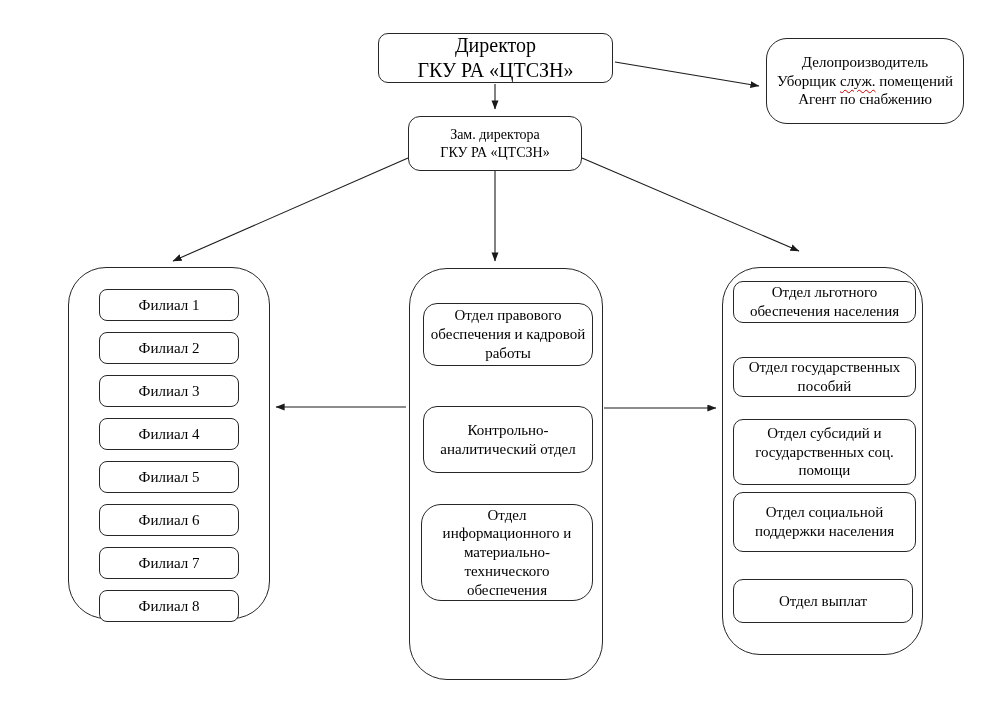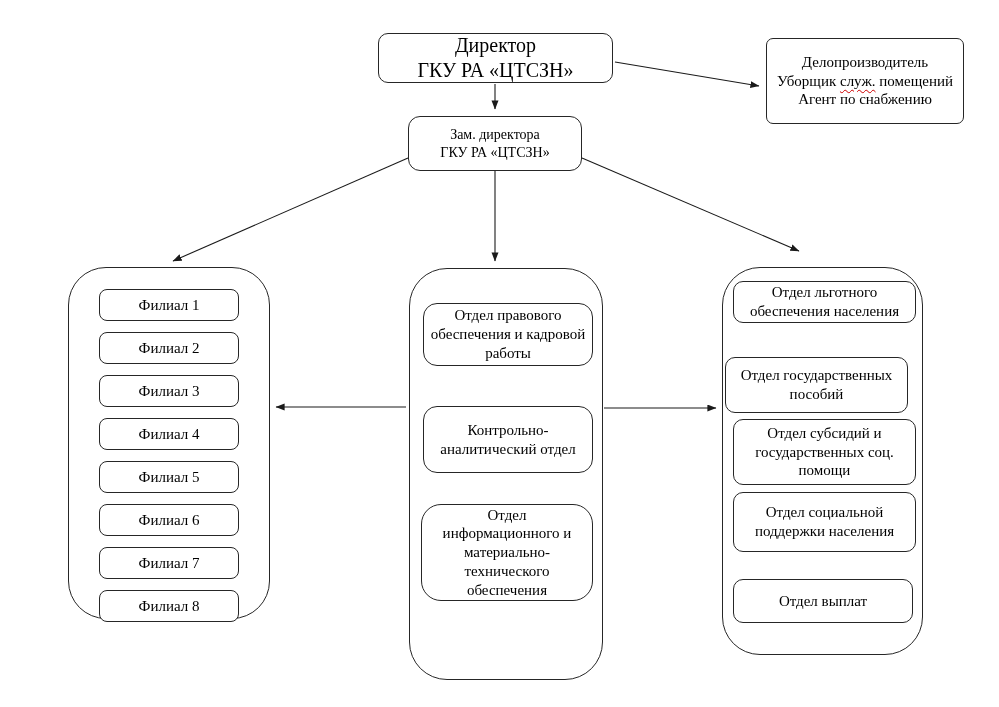--- a/index.html
+++ b/index.html
@@ -14,34 +14,34 @@
     border:1.2px solid #262626; display:flex; align-items:center; justify-content:center;
     text-align:center; z-index:2; line-height:1.25; font-size:15px;
   }
   .pre { white-space:pre-wrap; }
   .group {
     position:absolute; box-sizing:border-box; background:#ffffff;
     border:1.6px solid #262626; border-radius:38px; z-index:2;
   }
   .group .node { z-index:3; }
   .director   { left:378px; top:33px;  width:235px; height:50px; border-radius:10px; font-size:20px; }
-  .staff      { left:766px; top:38px;  width:198px; height:86px; border-radius:7px; line-height:1.25;font-family:Liberation Serif, serif; }
+  .staff      { left:766px; top:38px;  width:198px; height:86px; border-radius:21px; line-height:1.25;font-family:Liberation Serif, serif; }
   .staff-inner { text-align:center; }
   .deputy     { left:408px; top:116px; width:174px; height:55px; border-radius:12px; font-size:14px; }
   .g-left     { left:68px;  top:267px; width:202px; height:352px; }
   .g-mid      { left:409px; top:268px; width:194px; height:412px; }
   .g-right    { left:722px; top:267px; width:201px; height:388px; }
   .branch { left:30px; width:140px; height:32px; border-radius:8px; }
   .b1 { top:21px; } .b2 { top:64px; } .b3 { top:107px; } .b4 { top:150px; }
   .b5 { top:193px; } .b6 { top:236px; } .b7 { top:279px; } .b8 { top:322px; }
   .m1 { left:13px; top:34px;  width:170px; height:63px; border-radius:14px; }
   .m2 { left:13px; top:137px; width:170px; height:67px; border-radius:14px; }
   .m3 { left:11px; top:235px; width:172px; height:97px; border-radius:20px; }
   .r1 { left:10px; top:13px;  width:183px; height:42px; border-radius:10px; }
-  .r2 { left:2px; top:89px;  width:183px; height:56px; border-radius:10px; }
+  .r2 { left:10px; top:89px;  width:183px; height:40px; border-radius:10px; }
   .r3 { left:10px; top:151px; width:183px; height:66px; border-radius:10px; }
   .r4 { left:10px; top:224px; width:183px; height:60px; border-radius:10px; }
   .r5 { left:10px; top:311px; width:180px; height:44px; border-radius:10px; }
   .spellcheck {
     text-decoration-line: underline;
     text-decoration-style: wavy;
     text-decoration-color: #cc0000;
     text-decoration-thickness: 1px;
     text-underline-offset: 3px;
   }

